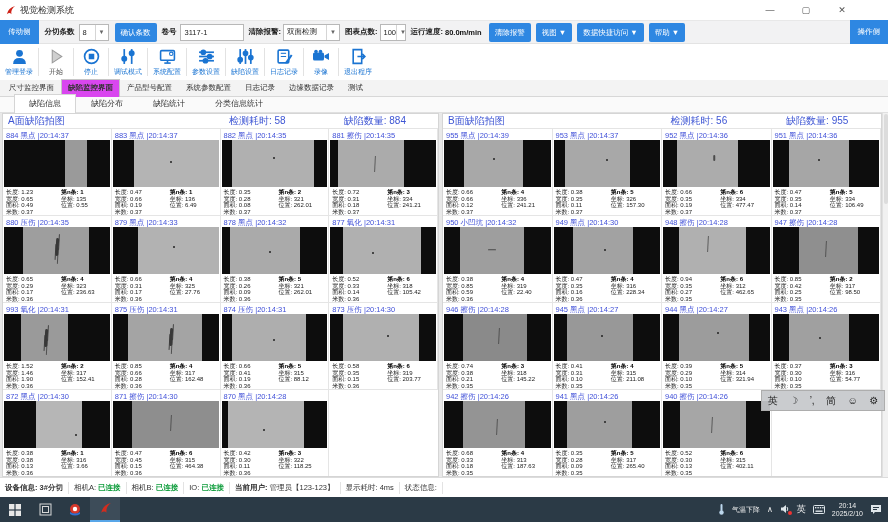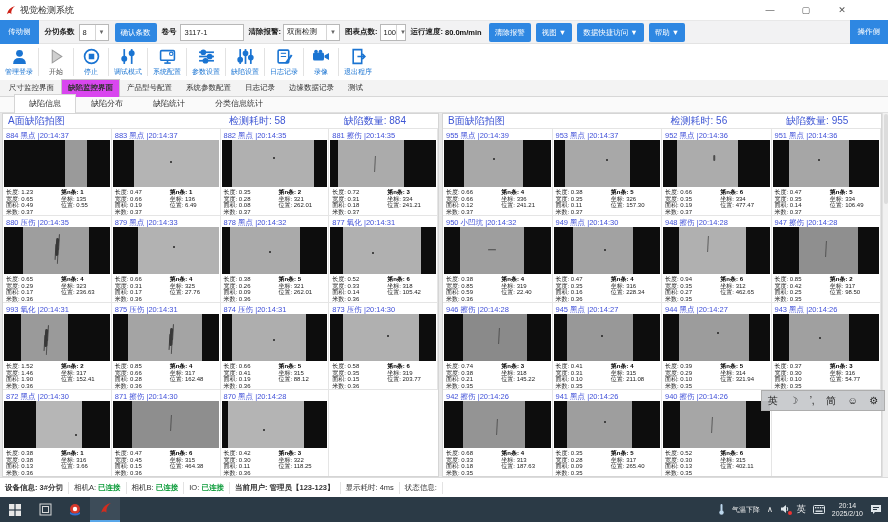--- a/index.html
+++ b/index.html
@@ -845,21 +845,21 @@
       <span>☺</span>
       <span>⚙</span>
     </div>
 </div>
 
 <div class="statusbar" id="statusbar">
     <span class="sitem"><span style="font-weight: bold;">设备信息: </span><span style="font-weight: bold;">3#分切</span></span>
     <span class="sitem"><span>相机A: </span><span class="green">已连接</span></span>
     <span class="sitem"><span>相机B: </span><span class="green">已连接</span></span>
     <span class="sitem"><span>IO: </span><span class="green">已连接</span></span>
-    <span class="sitem"><span style="font-weight: bold;">当前用户: </span><span style="font-weight: bold;">管理员【123-123】</span></span>
+    <span class="sitem"><span style="font-weight: bold;">当前用户: </span><span style="font-weight: normal;">管理员【123-123】</span></span>
     <span class="sitem"><span>显示耗时: </span><span>4ms</span></span>
     <span class="sitem"><span>状态信息: </span><span></span></span>
   </div>
 
 <div class="taskbar">
   <div class="tbicon">
     <svg width="12" height="12" viewBox="0 0 12 12">
         <rect x="0" y="0" width="5.4" height="5.4" fill="#e8e8e8"></rect>
         <rect x="6.6" y="0" width="5.4" height="5.4" fill="#e8e8e8"></rect>
         <rect x="0" y="6.6" width="5.4" height="5.4" fill="#e8e8e8"></rect>

